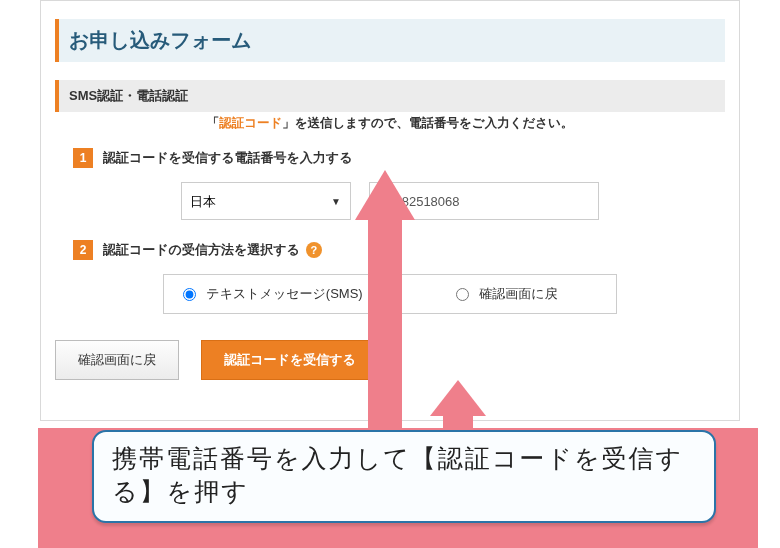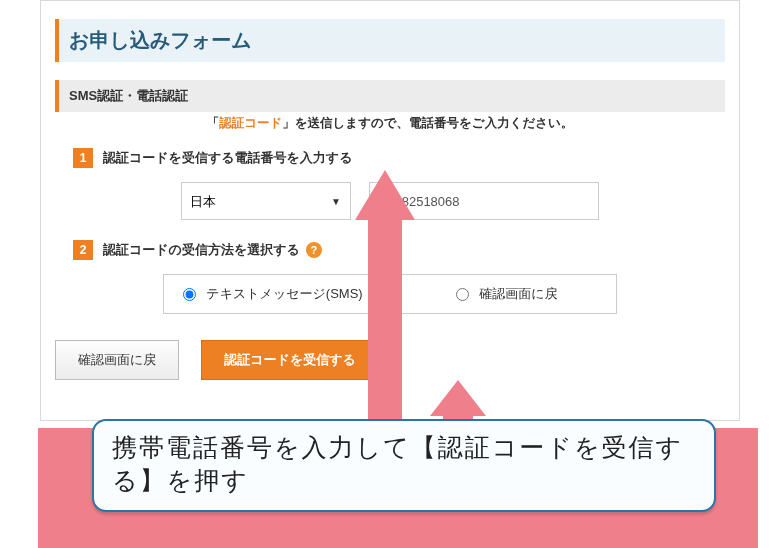--- a/index.html
+++ b/index.html
@@ -205,21 +205,21 @@
     left: 38px;
     right: 22px;
     bottom: 0;
     height: 120px;
     background: #ef7f8b;
   }
   .callout-box {
     position: absolute;
     left: 92px;
     right: 64px;
-    bottom: 36px;
+    bottom: 25px;
     background: #fafdff;
     border: 2px solid #2a74a8;
     border-radius: 14px;
     padding: 10px 18px 12px 18px;
     color: #222;
     font-size: 25px;
     line-height: 1.35;
     letter-spacing: 2px;
     box-shadow: 0 3px 3px rgba(0,0,0,0.15);
   }

